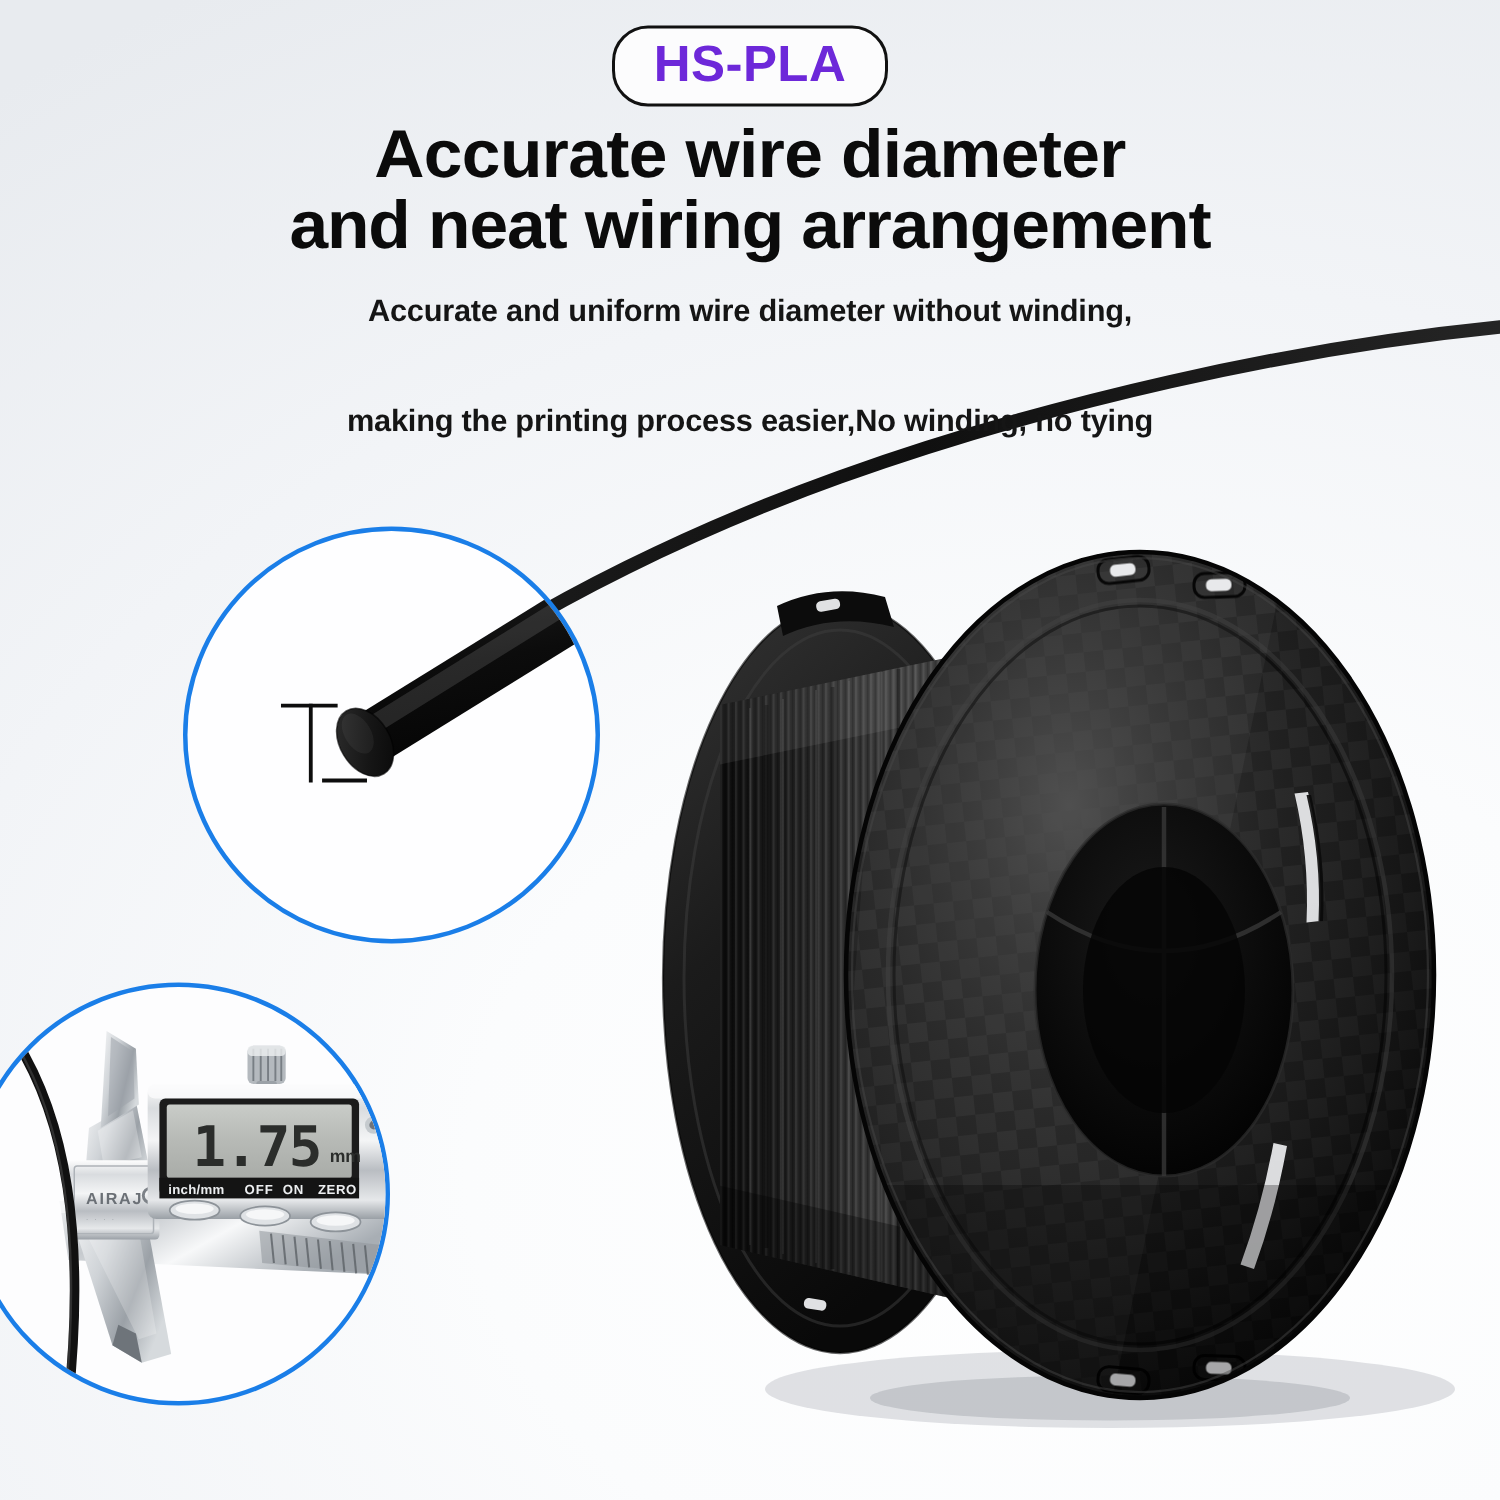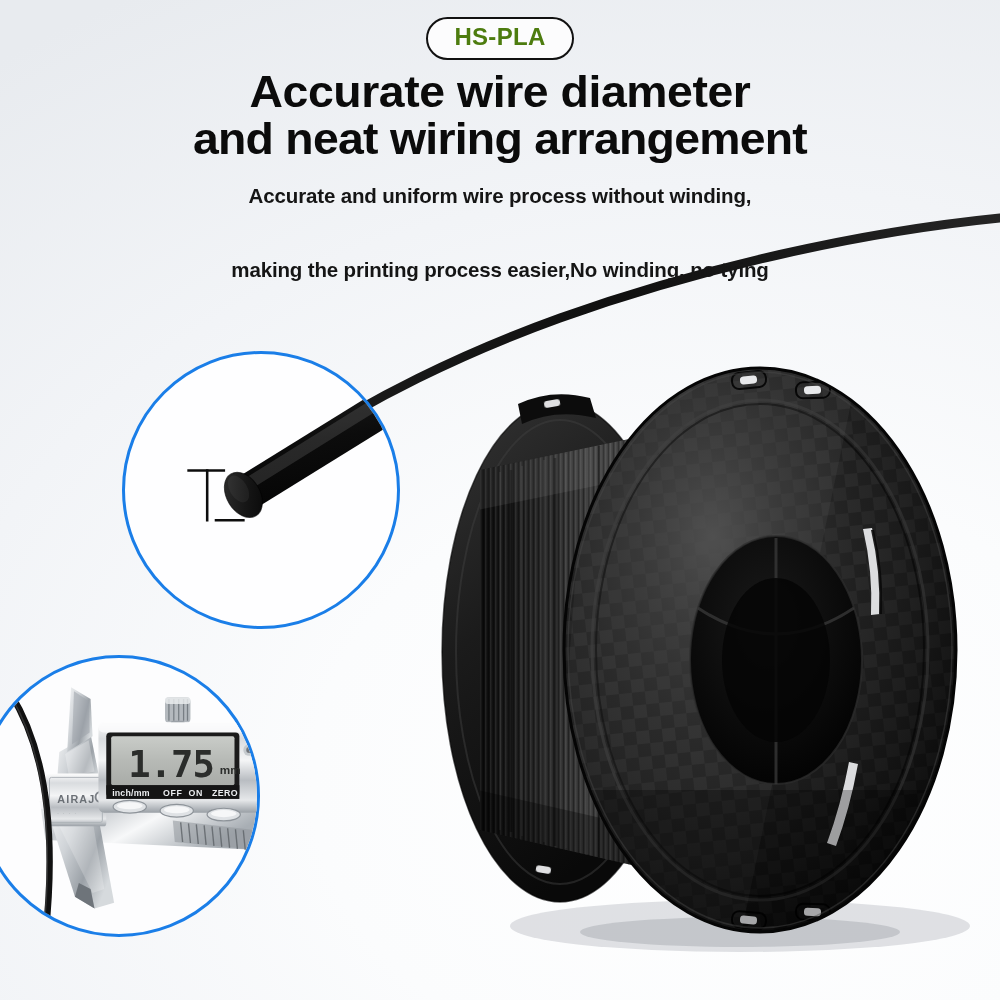--- a/index.html
+++ b/index.html
@@ -14,21 +14,21 @@
     background:
       radial-gradient(ellipse 120% 90% at 72% 78%, #ffffff 0%, #fbfcfd 34%, #f2f4f7 66%, #e8ebef 100%),
       linear-gradient(150deg,#e9ecf0 0%,#f4f6f8 28%,#fdfdfe 55%,#eef0f4 100%);
   }
   
   #textblock{position:absolute;left:0;top:0;width:1000px;text-align:center;z-index:40;}
   #badge{
     display:inline-block;margin-top:17px;
     padding:5px 26px 7px;
     border:2.5px solid #111;border-radius:24px;background:#fcfcfd;
-    font-size:24px;font-weight:700;letter-spacing:.3px;color:#4d7c0f;line-height:1.12;
+    font-size:34px;font-weight:700;letter-spacing:.3px;color:#6d28d9;line-height:1.12;
   }
   .headline{
     margin:9px auto 0;width:900px;
     font-size:45px;line-height:1.04;font-weight:700;color:#0b0b0b;
     letter-spacing:-.4px;
     transform:scaleX(1.03);
   }
   .headline .l2{display:block;letter-spacing:-.7px;}
   .sub{
     margin:0 auto;width:900px;color:#151515;
@@ -373,18 +373,18 @@
     </svg>
   </div>
 
   <div id="textblock">
     <div id="badge">HS-PLA</div>
     <div class="headline">
       <span class="l1">Accurate wire diameter</span>
       <span class="l2">and neat wiring arrangement</span>
     </div>
     <div class="sub">
-      <span class="s1">Accurate and uniform wire process without winding,</span>
+      <span class="s1">Accurate and uniform wire diameter without winding,</span>
       <span class="s2">making the printing process easier,No winding, no tying</span>
     </div>
   </div>
 
 </div>
 
 </body></html>

